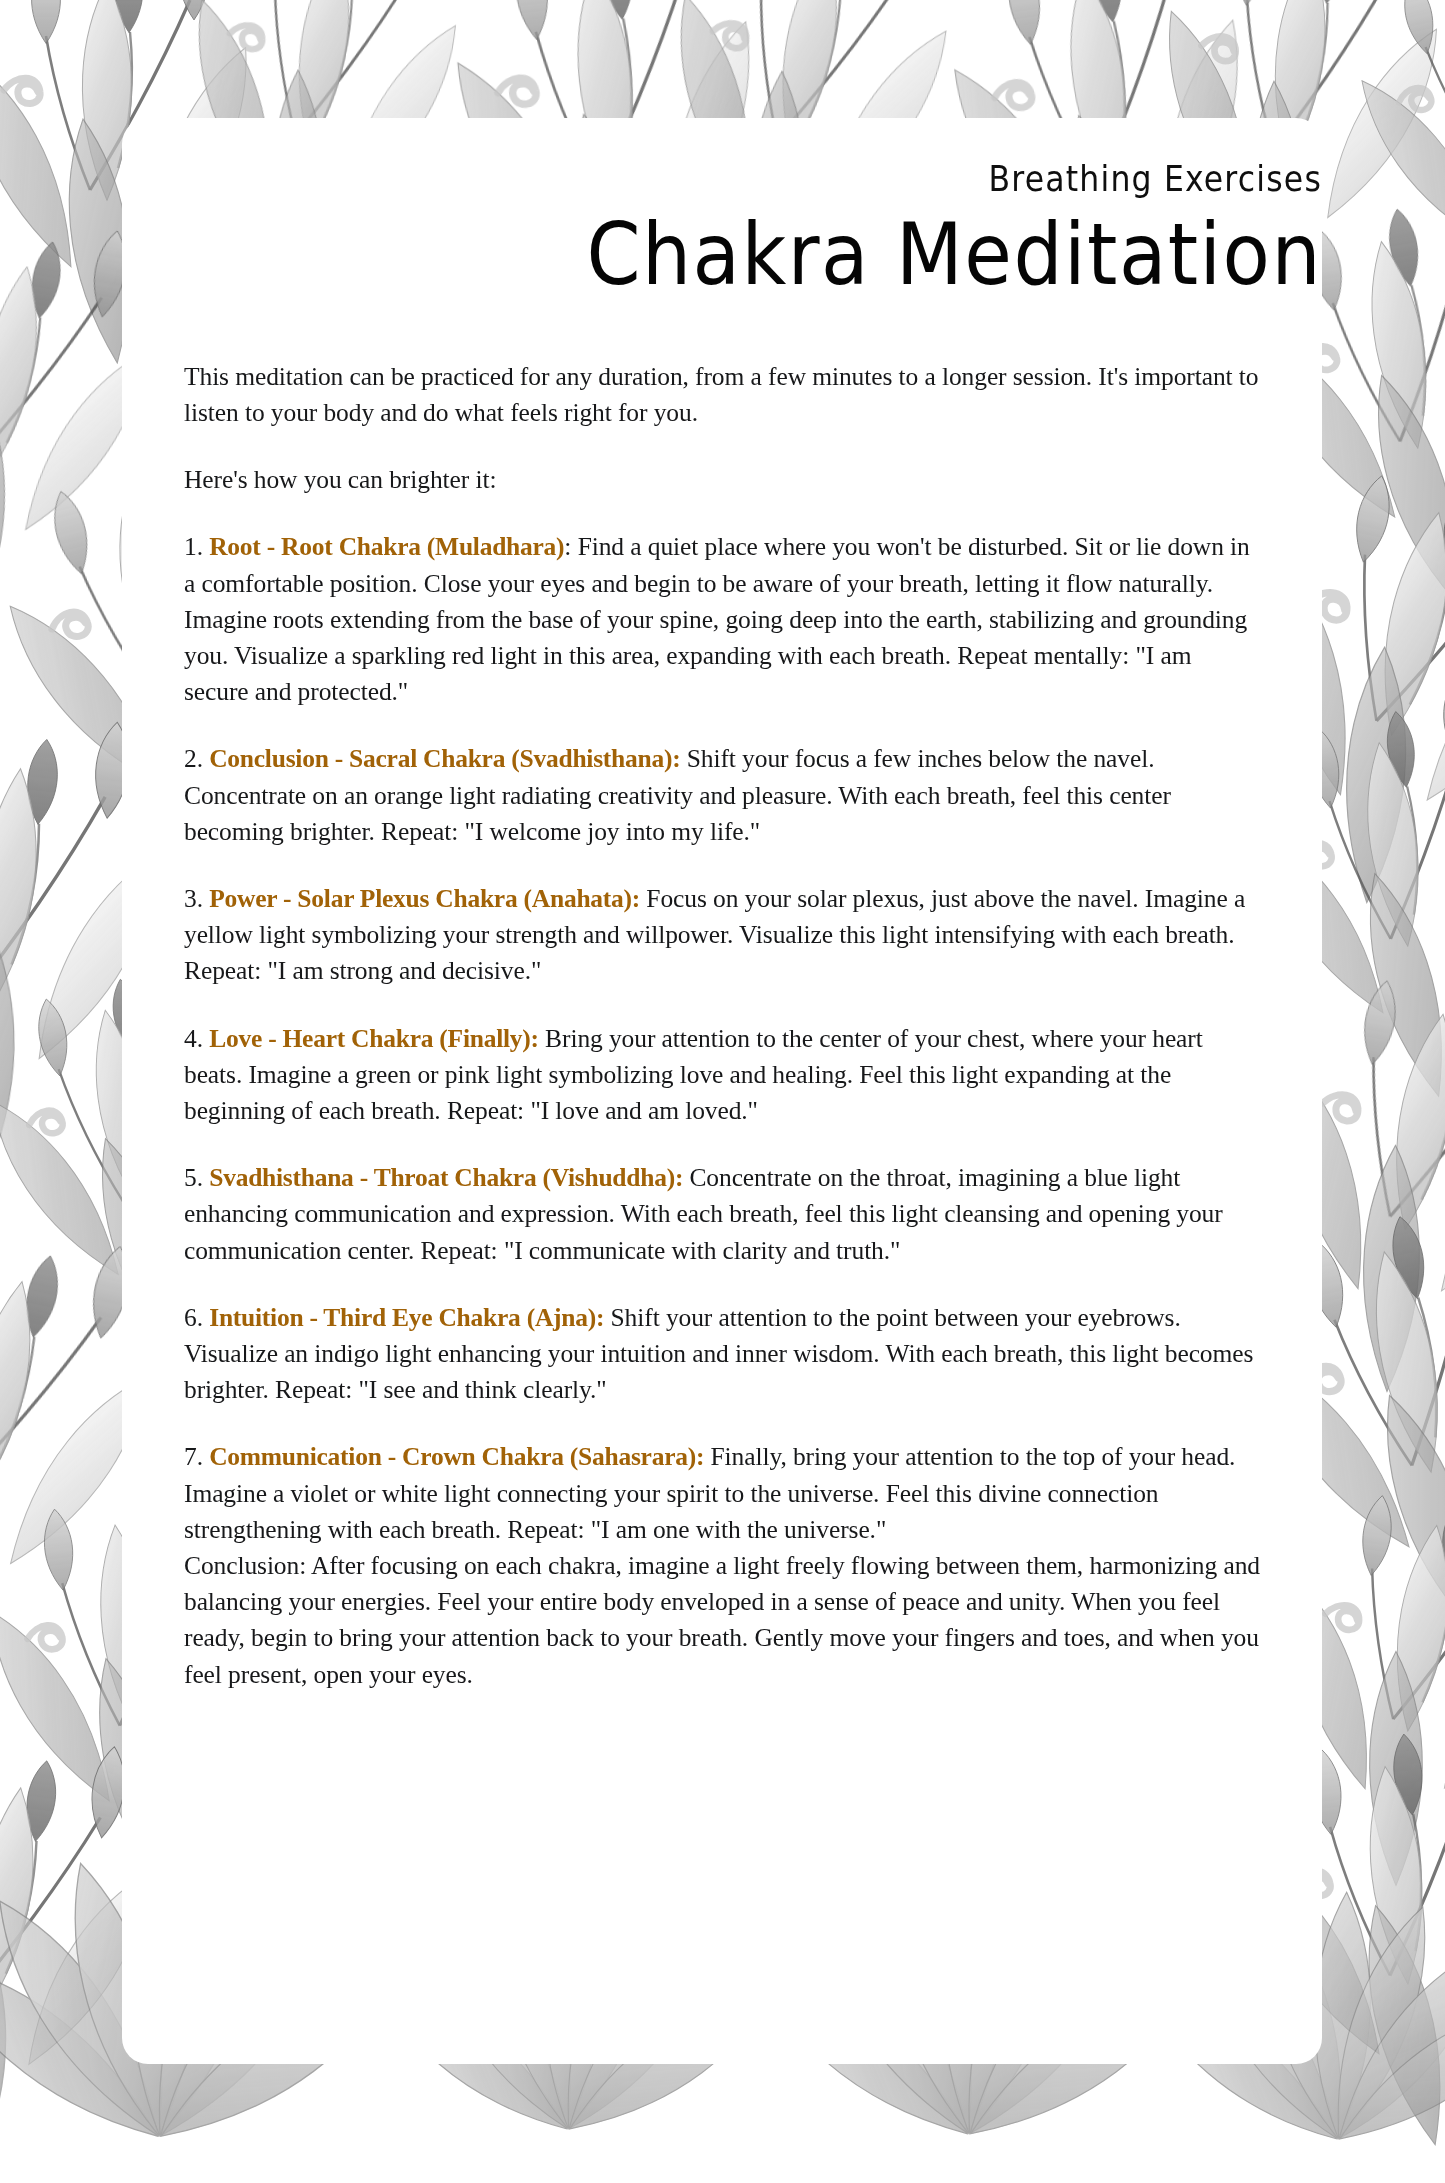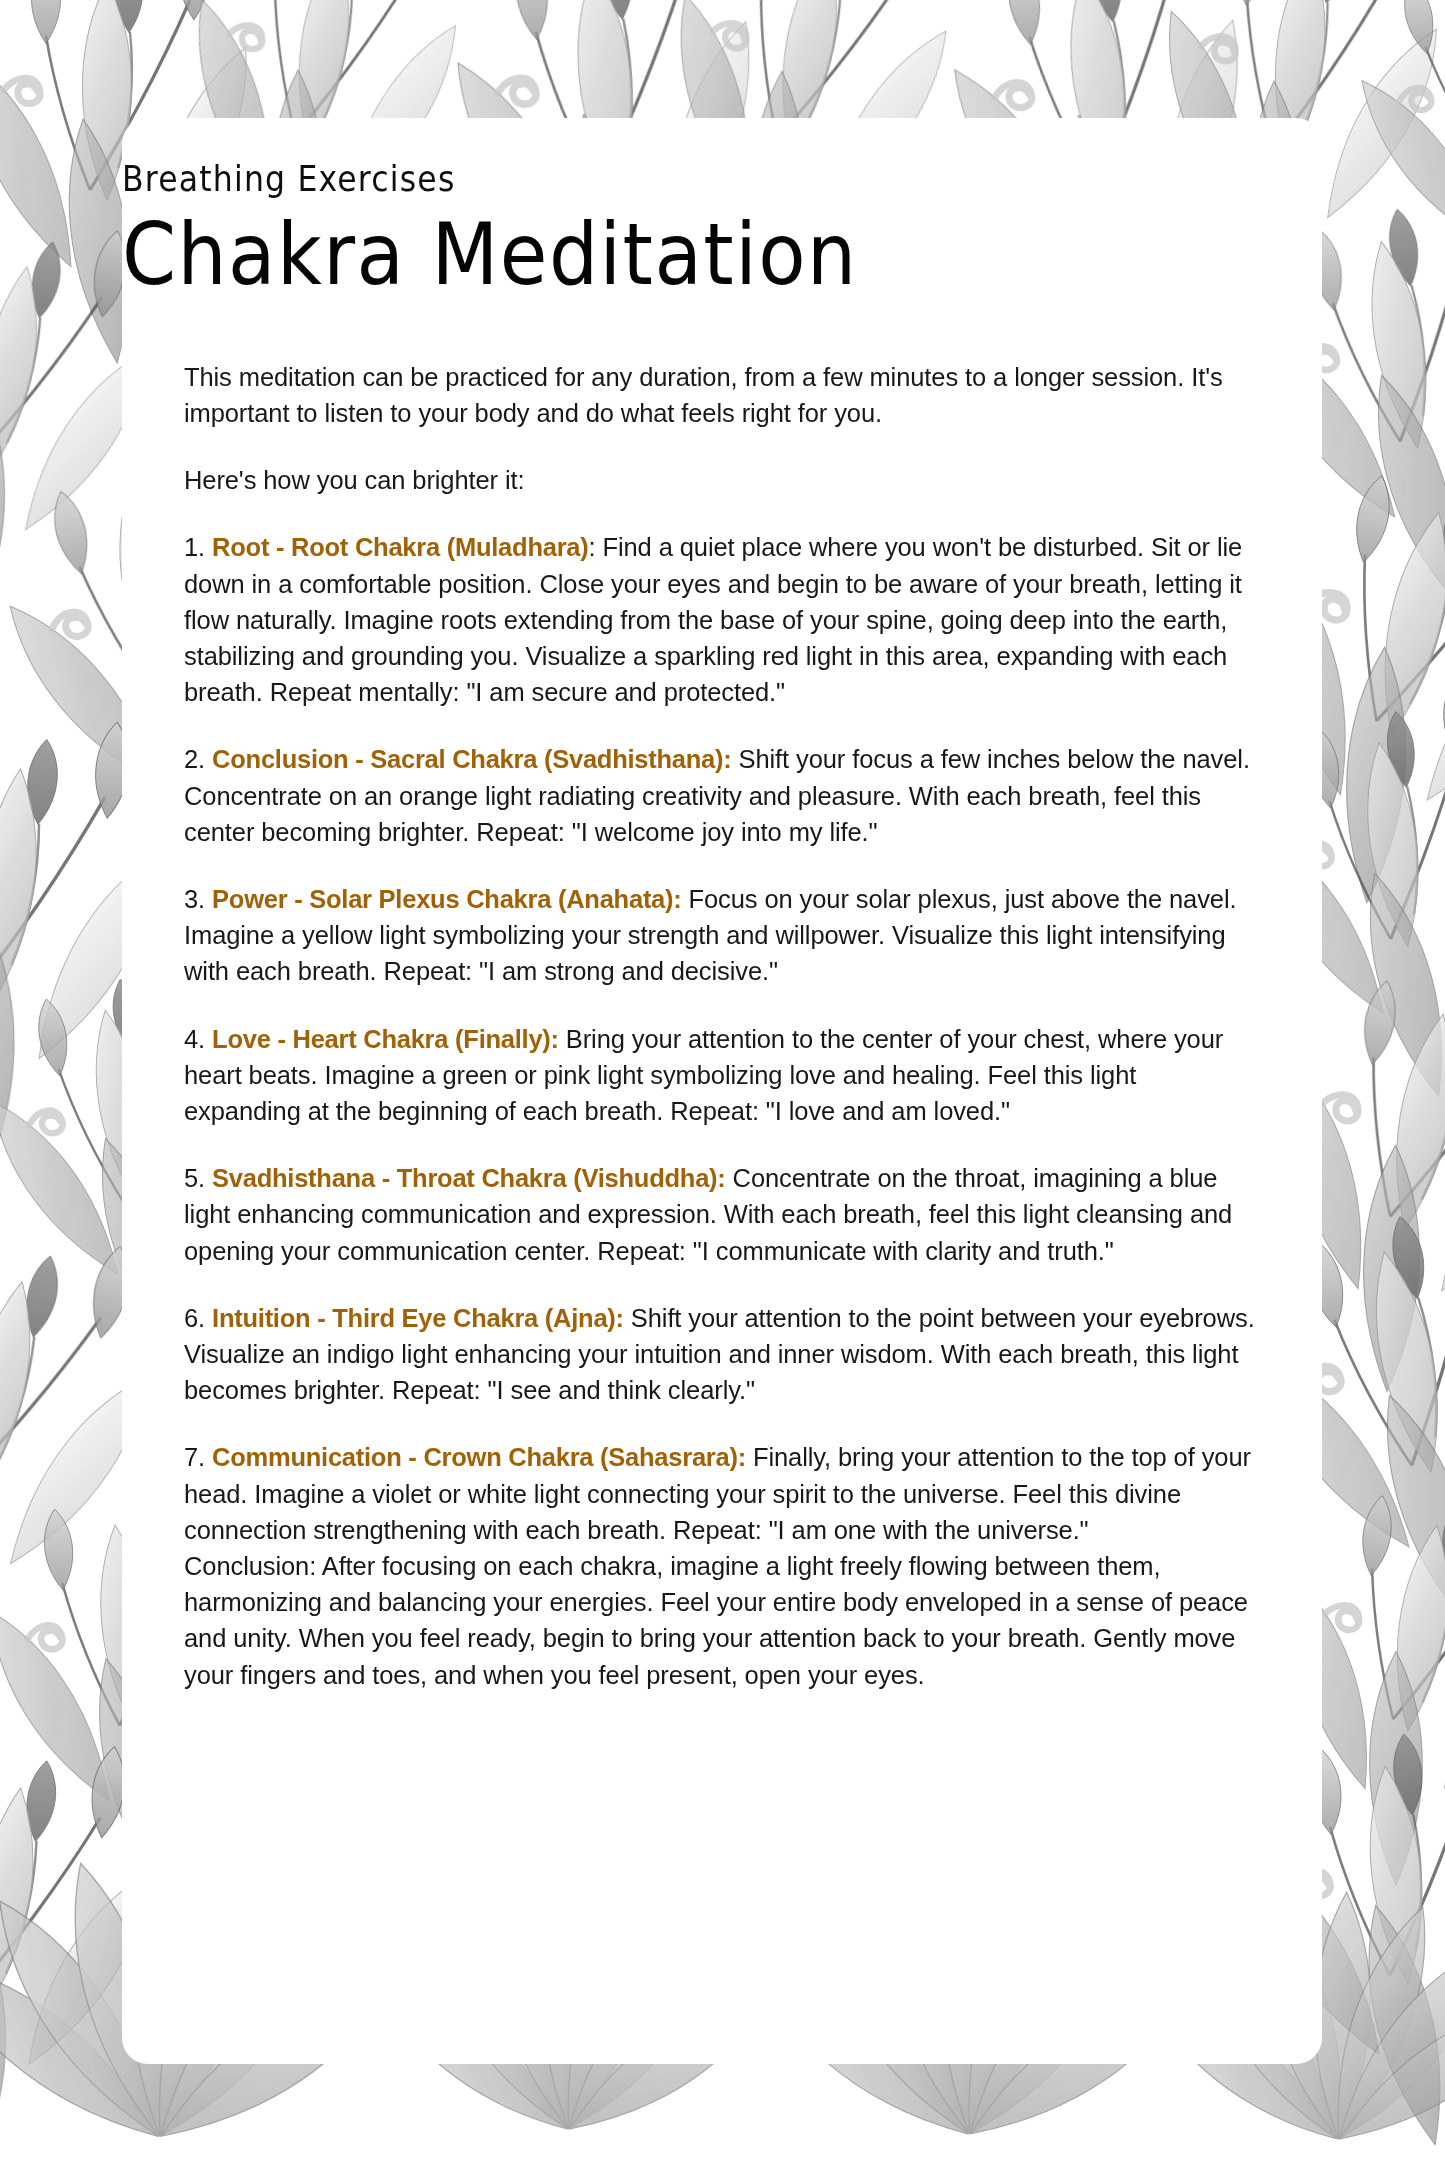--- a/index.html
+++ b/index.html
@@ -34,21 +34,21 @@
     width: 1200px;
     height: 1946px;
     background: #ffffff;
     border-radius: 26px;
     z-index: 2;
     box-sizing: border-box;
     padding: 0;
   }
 
   .header {
-    text-align: left;
+    text-align: right;
     padding-top: 42px;
   }
   .eyebrow {
     font-family: "DejaVu Sans Condensed", "Liberation Sans Narrow", "Liberation Sans", sans-serif;
     font-stretch: condensed;
     font-size: 35px;
     letter-spacing: 1.2px;
     color: #0f0f0f;
     font-weight: 400;
     line-height: 1.1;
@@ -63,21 +63,21 @@
     line-height: 1.05;
     margin-top: 10px;
   }
 
   .body-wrap {
     padding: 0 62px 0 62px;
     margin-top: 60px;
   }
 
   .para {
-    font-family: Liberation Sans, sans-serif;
+    font-family: Liberation Serif, serif;
     font-size: 25.5px;
     line-height: 1.42;
     color: #17181a;
     margin: 0 0 31px 0;
     letter-spacing: -0.1px;
     text-align: left;
   }
   .para:last-child { margin-bottom: 0; }
 
   .para b {

